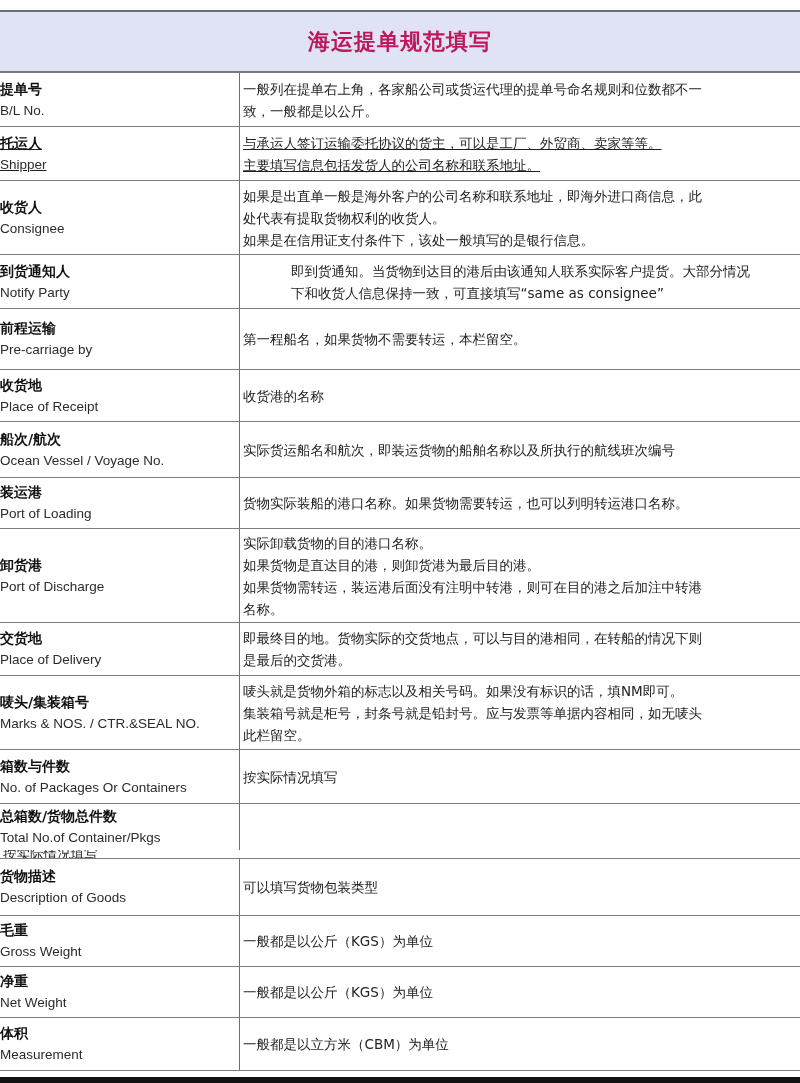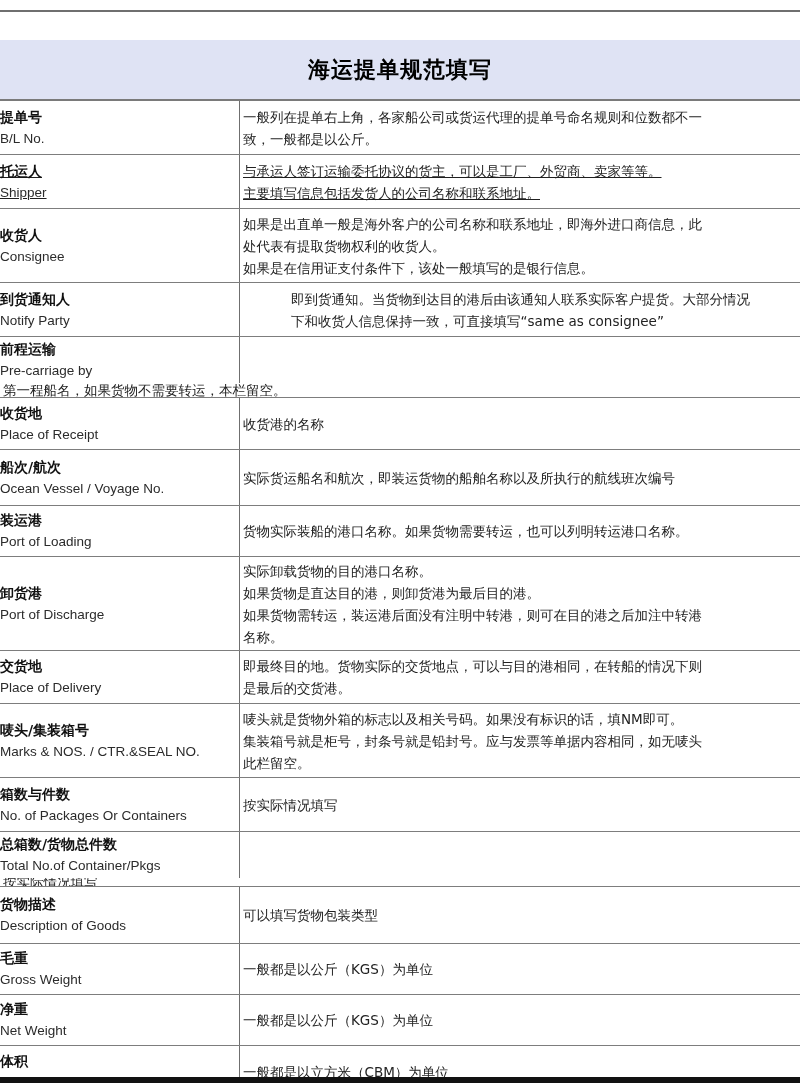--- a/index.html
+++ b/index.html
@@ -1,21 +1,21 @@
 <!DOCTYPE html>
 <html><head>
 <meta charset="utf-8">
 <style>
   html, body { margin:0; padding:0; }
   body { width:800px; height:1083px; background:#ffffff; position:relative; overflow:hidden;
          font-family:"DejaVu Sans", "Liberation Sans", sans-serif; color:#1f1f1f; }
   .table { position:absolute; left:0; top:10px; width:800px; border-top:2px solid #6f6f6f; }
   .title { height:59px; background:#dfe3f4; border-bottom:2px solid #7a7a7a;
            display:flex; align-items:center; justify-content:center;
-           font-size:22px; font-weight:bold; color:#000000; letter-spacing:1px;margin-top:28px; }
+           font-size:22px; font-weight:bold; color:#be185d; letter-spacing:1px; }
   .row { display:flex; border-bottom:1.5px solid #7d7d7d; box-sizing:border-box; }
   .label { width:240px; flex:none; border-right:1.5px solid #6f6f6f; padding:2px 0 2px 0;
            display:flex; flex-direction:column; justify-content:center; box-sizing:border-box; }
   .zh { font-size:14px; font-weight:bold; line-height:21px; color:#111; white-space:nowrap; }
   .en { font-size:13.5px; line-height:21px; color:#2b2b2b; white-space:nowrap;
         font-family:"Liberation Sans", sans-serif; }
   .desc { flex:1; padding:1px 0 1px 3px; display:flex; flex-direction:column; justify-content:center;
           font-size:13.5px; line-height:22px; color:#222; box-sizing:border-box; overflow:hidden; }
   .desc div { white-space:nowrap; }
   .bottom-bar { position:absolute; left:0; top:1077px; width:800px; height:6px; background:#111; }
@@ -60,21 +60,21 @@
       <div class="row" style="height: 54px; gap: 48px;">
         <div class="label">
           <div class="zh">到货通知人</div>
           <div class="en">Notify Party</div>
         </div>
         <div class="desc">
           <div>即到货通知。当货物到达目的港后由该通知人联系实际客户提货。大部分情况</div>
           <div>下和收货人信息保持一致，可直接填写“same as consignee”</div>
         </div>
       </div>
-      <div class="row" style="height: 61px; flex-direction: column;">
+      <div class="row" style="height: 61px;">
         <div class="label">
           <div class="zh">前程运输</div>
           <div class="en">Pre-carriage by</div>
         </div>
         <div class="desc">
           <div>第一程船名，如果货物不需要转运，本栏留空。</div>
         </div>
       </div>
       <div class="row" style="height: 52px;">
         <div class="label">

